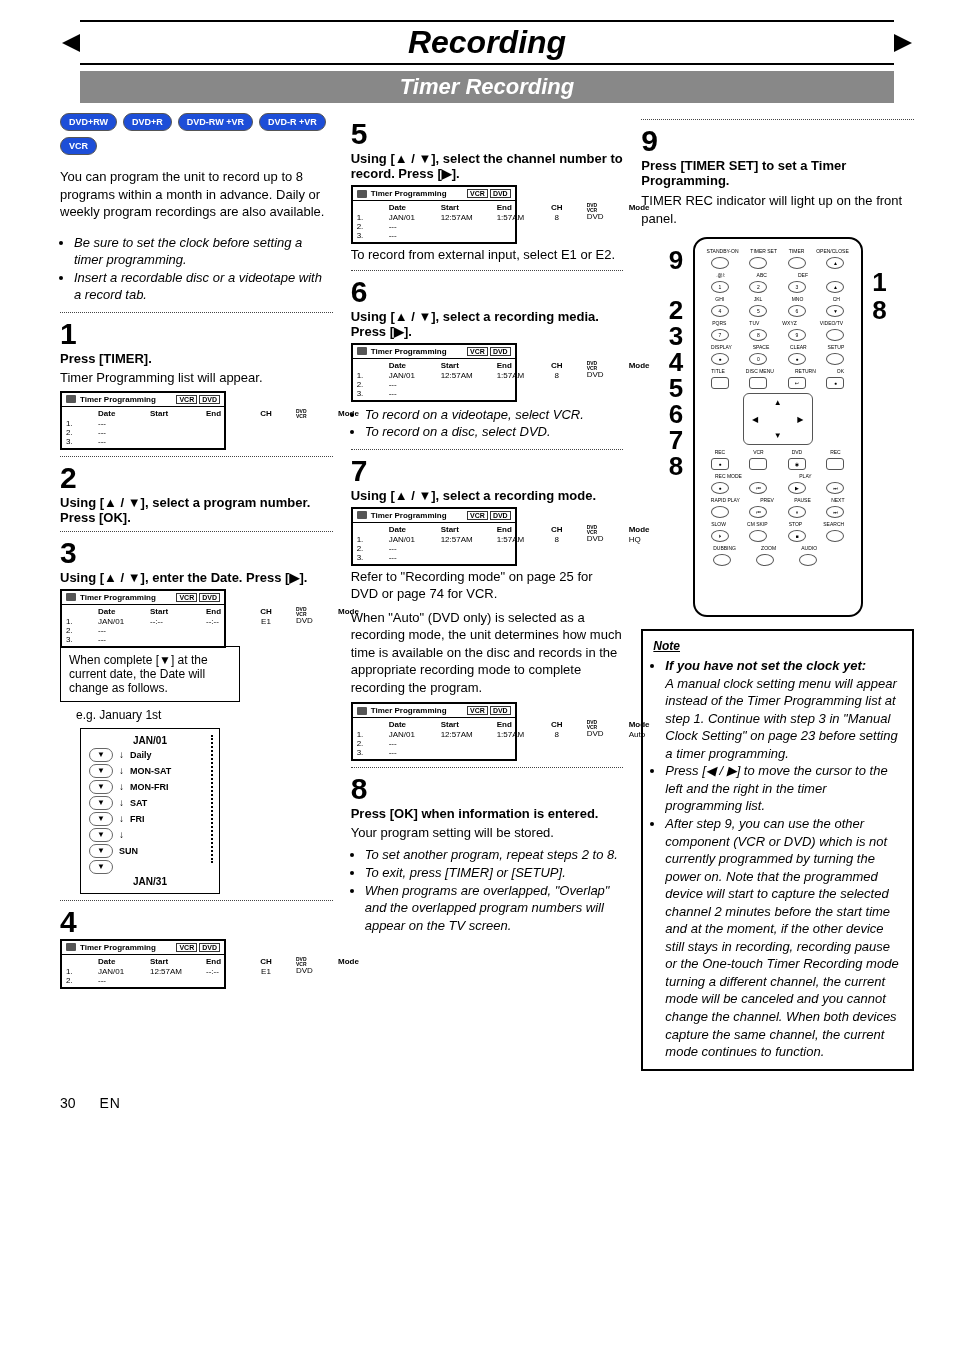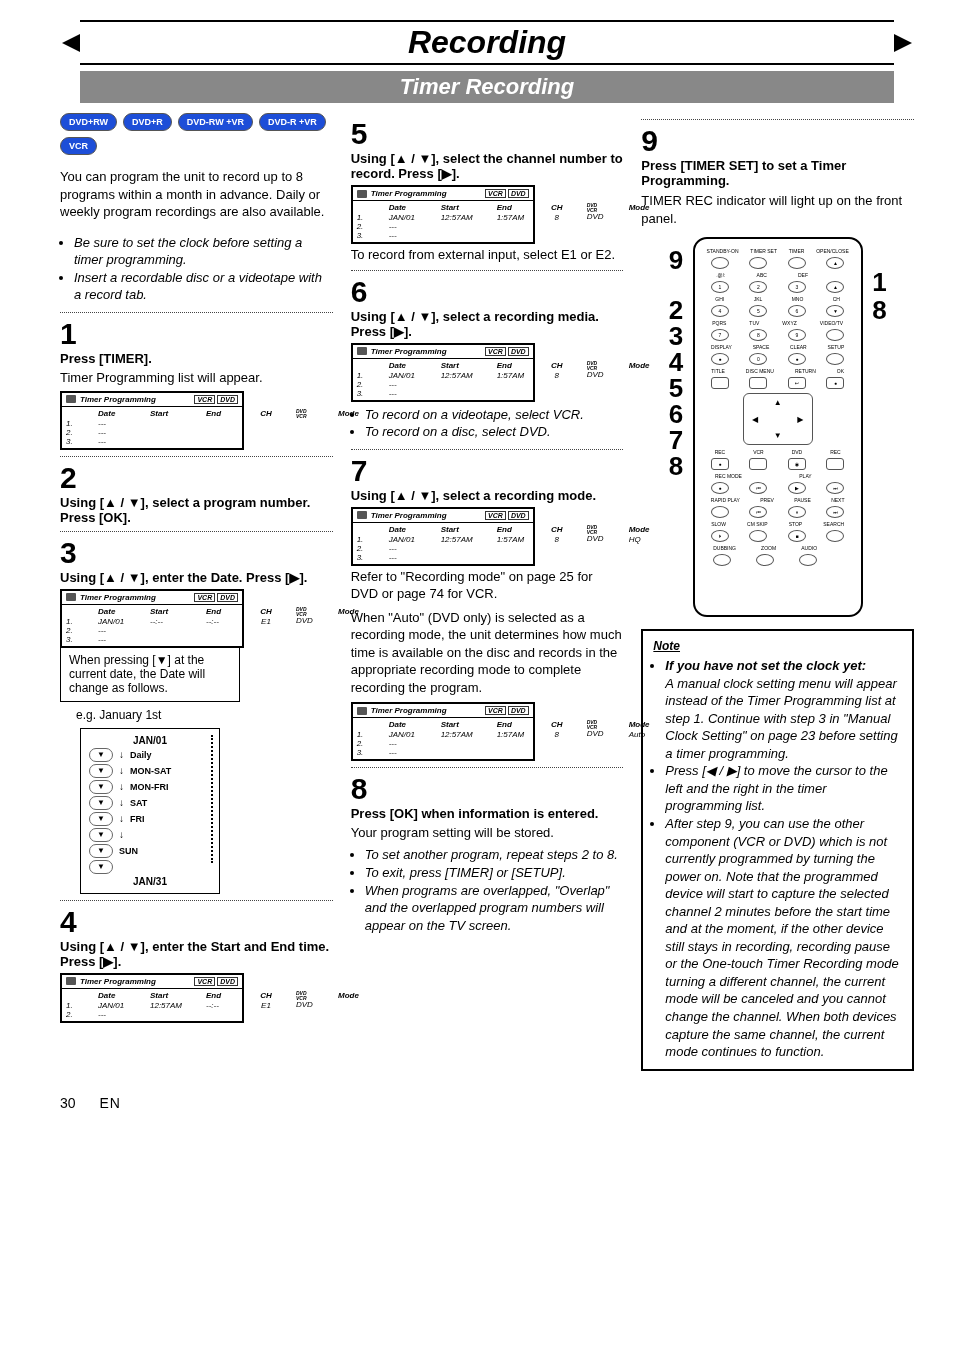--- a/index.html
+++ b/index.html
@@ -13,21 +13,21 @@
   .columns { display: flex; gap: 18px; }
   .col { flex: 1 1 0; min-width: 0; }
   .disc-badges { display: flex; flex-wrap: wrap; gap: 6px; margin-bottom: 8px; }
   .badge { background:#1d4ed8; color:#fff; font-size:9px; font-weight:bold; padding:3px 8px; border-radius:10px; border:1px solid #555;}
   p, li { font-size: 13px; line-height: 1.35; }
   ul { margin: 4px 0 8px 0; padding-left: 14px; font-style: italic; }
   .step-num { font-size: 30px; font-weight: bold; line-height: 1; margin: 6px 0 2px 0; }
   .step-title { font-size: 13px; font-weight: bold; margin-bottom: 4px; }
   .subtext { font-size: 13px; margin: 2px 0 6px 0; }
   .dots { border-top: 1px dotted #444; margin: 6px 0; }
-  .timer-box { border: 2px solid #000; font-size: 8px; width: 184px; font-style: italic; }
+  .timer-box { border: 2px solid #000; font-size: 8px; width: 166px; }
   .tb-head { display:flex; justify-content: space-between; align-items:center; padding:2px 4px; border-bottom:1px solid #000; font-weight:bold;}
   .tb-title { display:flex; gap:4px; align-items:center;}
   .tb-icon { width:10px; height:8px; background:#555; border-radius:1px;}
   .tb-indics { display:flex; gap:2px;}
   .tb-ind { border:1px solid #333; padding:0 2px; font-size:7px;}
   .tb-body { padding:2px 4px;}
   .tb-row { display:flex; gap:22px;}
   .tb-hdr .tc { font-weight:bold;}
   .tc { flex:0 0 auto;}
   .tc-n{width:10px;} .tc-date{width:30px;} .tc-start{width:34px;} .tc-end{width:30px;} .tc-ch{width:16px; text-align:center;} .tc-dv{width:20px; line-height:0.9;} .tc-mode{width:24px;}
@@ -167,21 +167,21 @@
           <div class="tb-row">
               <span class="tc tc-n">2.</span>
               <span class="tc tc-date">---</span>
             </div>
           <div class="tb-row">
               <span class="tc tc-n">3.</span>
               <span class="tc tc-date">---</span>
             </div>
         </div>
       </div>
-      <div class="callout-box">When pressing [▼] at the current date, the Date will change as follows.</div>
+      <div class="callout-box">When complete [▼] at the current date, the Date will change as follows.</div>
       <div class="eg">e.g. January 1st</div>
       <div class="date-loop">
         <div class="dotted-side"></div>
         <div style="text-align:center;font-weight:bold;">JAN/01</div>
         <div class="loop-row">
             <span class="down-btn">▼</span>
             <span class="arrow-down">↓</span>
             <span class="loop-label">Daily</span>
           </div>
         <div class="loop-row">
@@ -213,21 +213,20 @@
             <span class="loop-label">SUN</span>
           </div>
         <div class="loop-row">
             <span class="down-btn">▼</span>
           </div>
         <div style="text-align:center;font-weight:bold;">JAN/31</div>
       </div>
       <div class="dots"></div>
 
       <div class="step-num">4</div>
-      <div class="step-title">Using [▲ / ▼], enter the Start and End time. Press [▶].</div>
       <div class="timer-box">
         <div class="tb-head">
             <span class="tb-title">
               <span class="tb-icon"></span>
               <span>Timer Programming</span>
             </span>
             <span class="tb-indics">
               <span class="tb-ind">VCR</span>
               <span class="tb-ind">DVD</span>
             </span>

